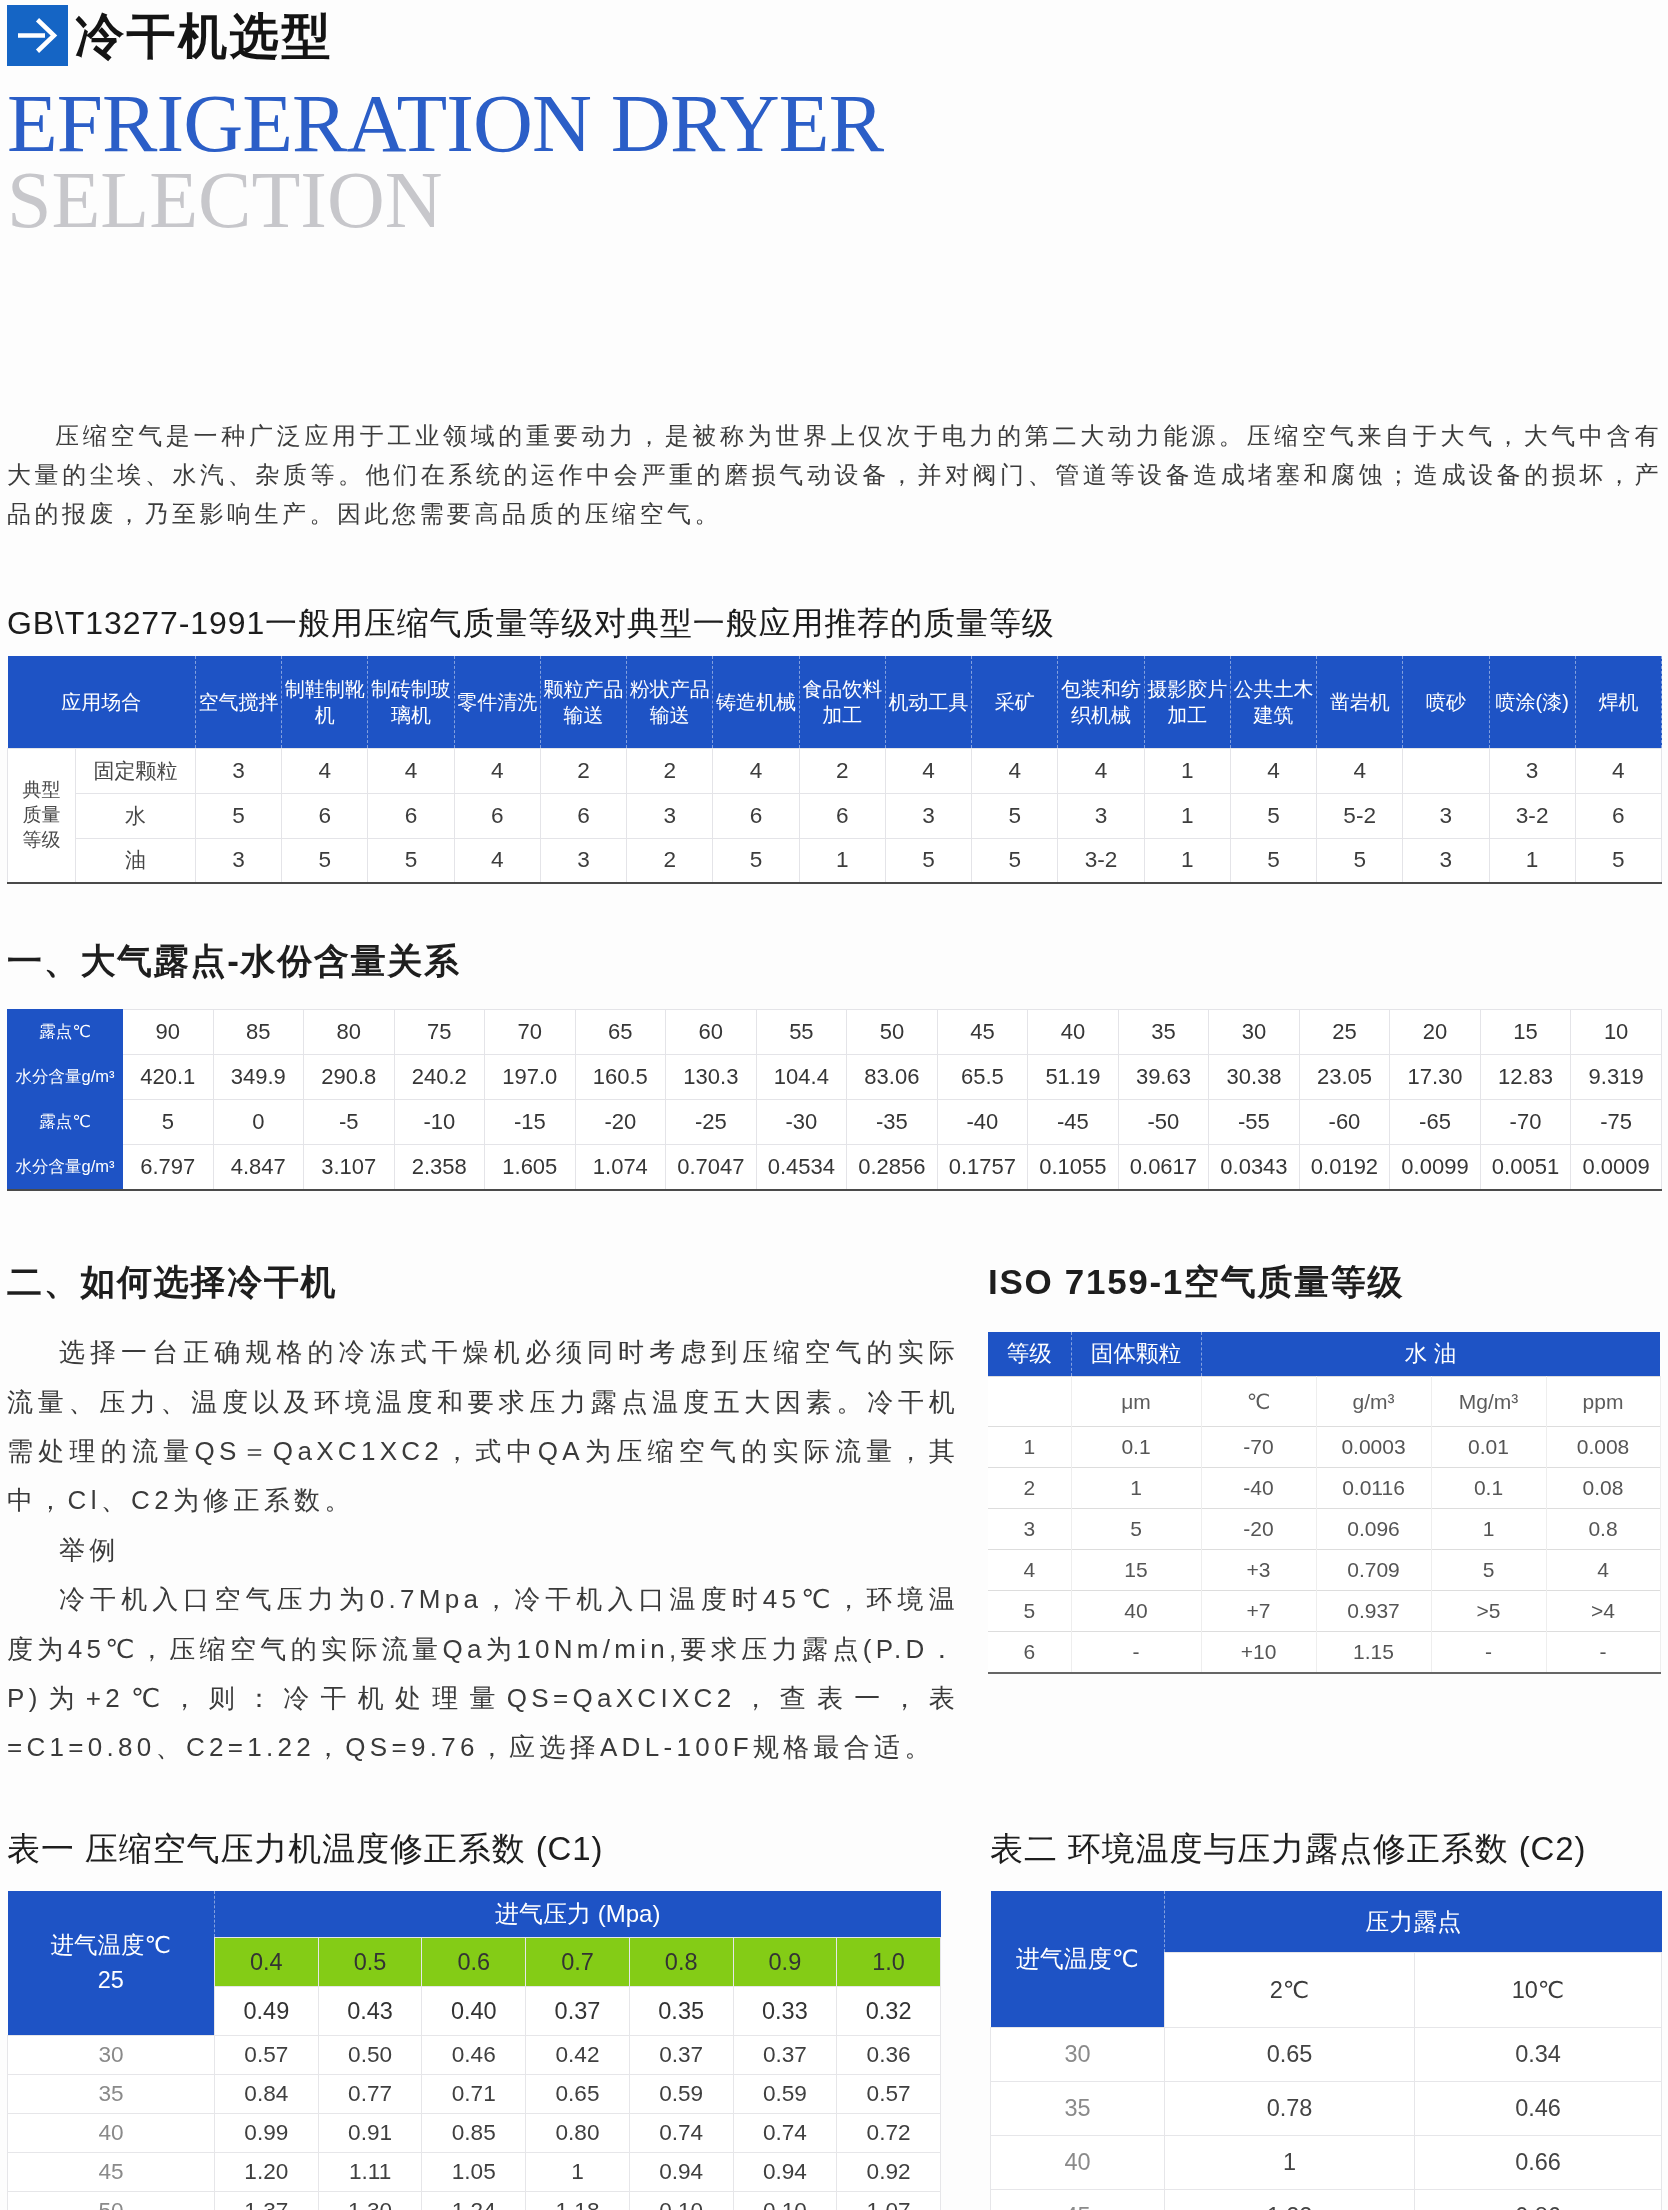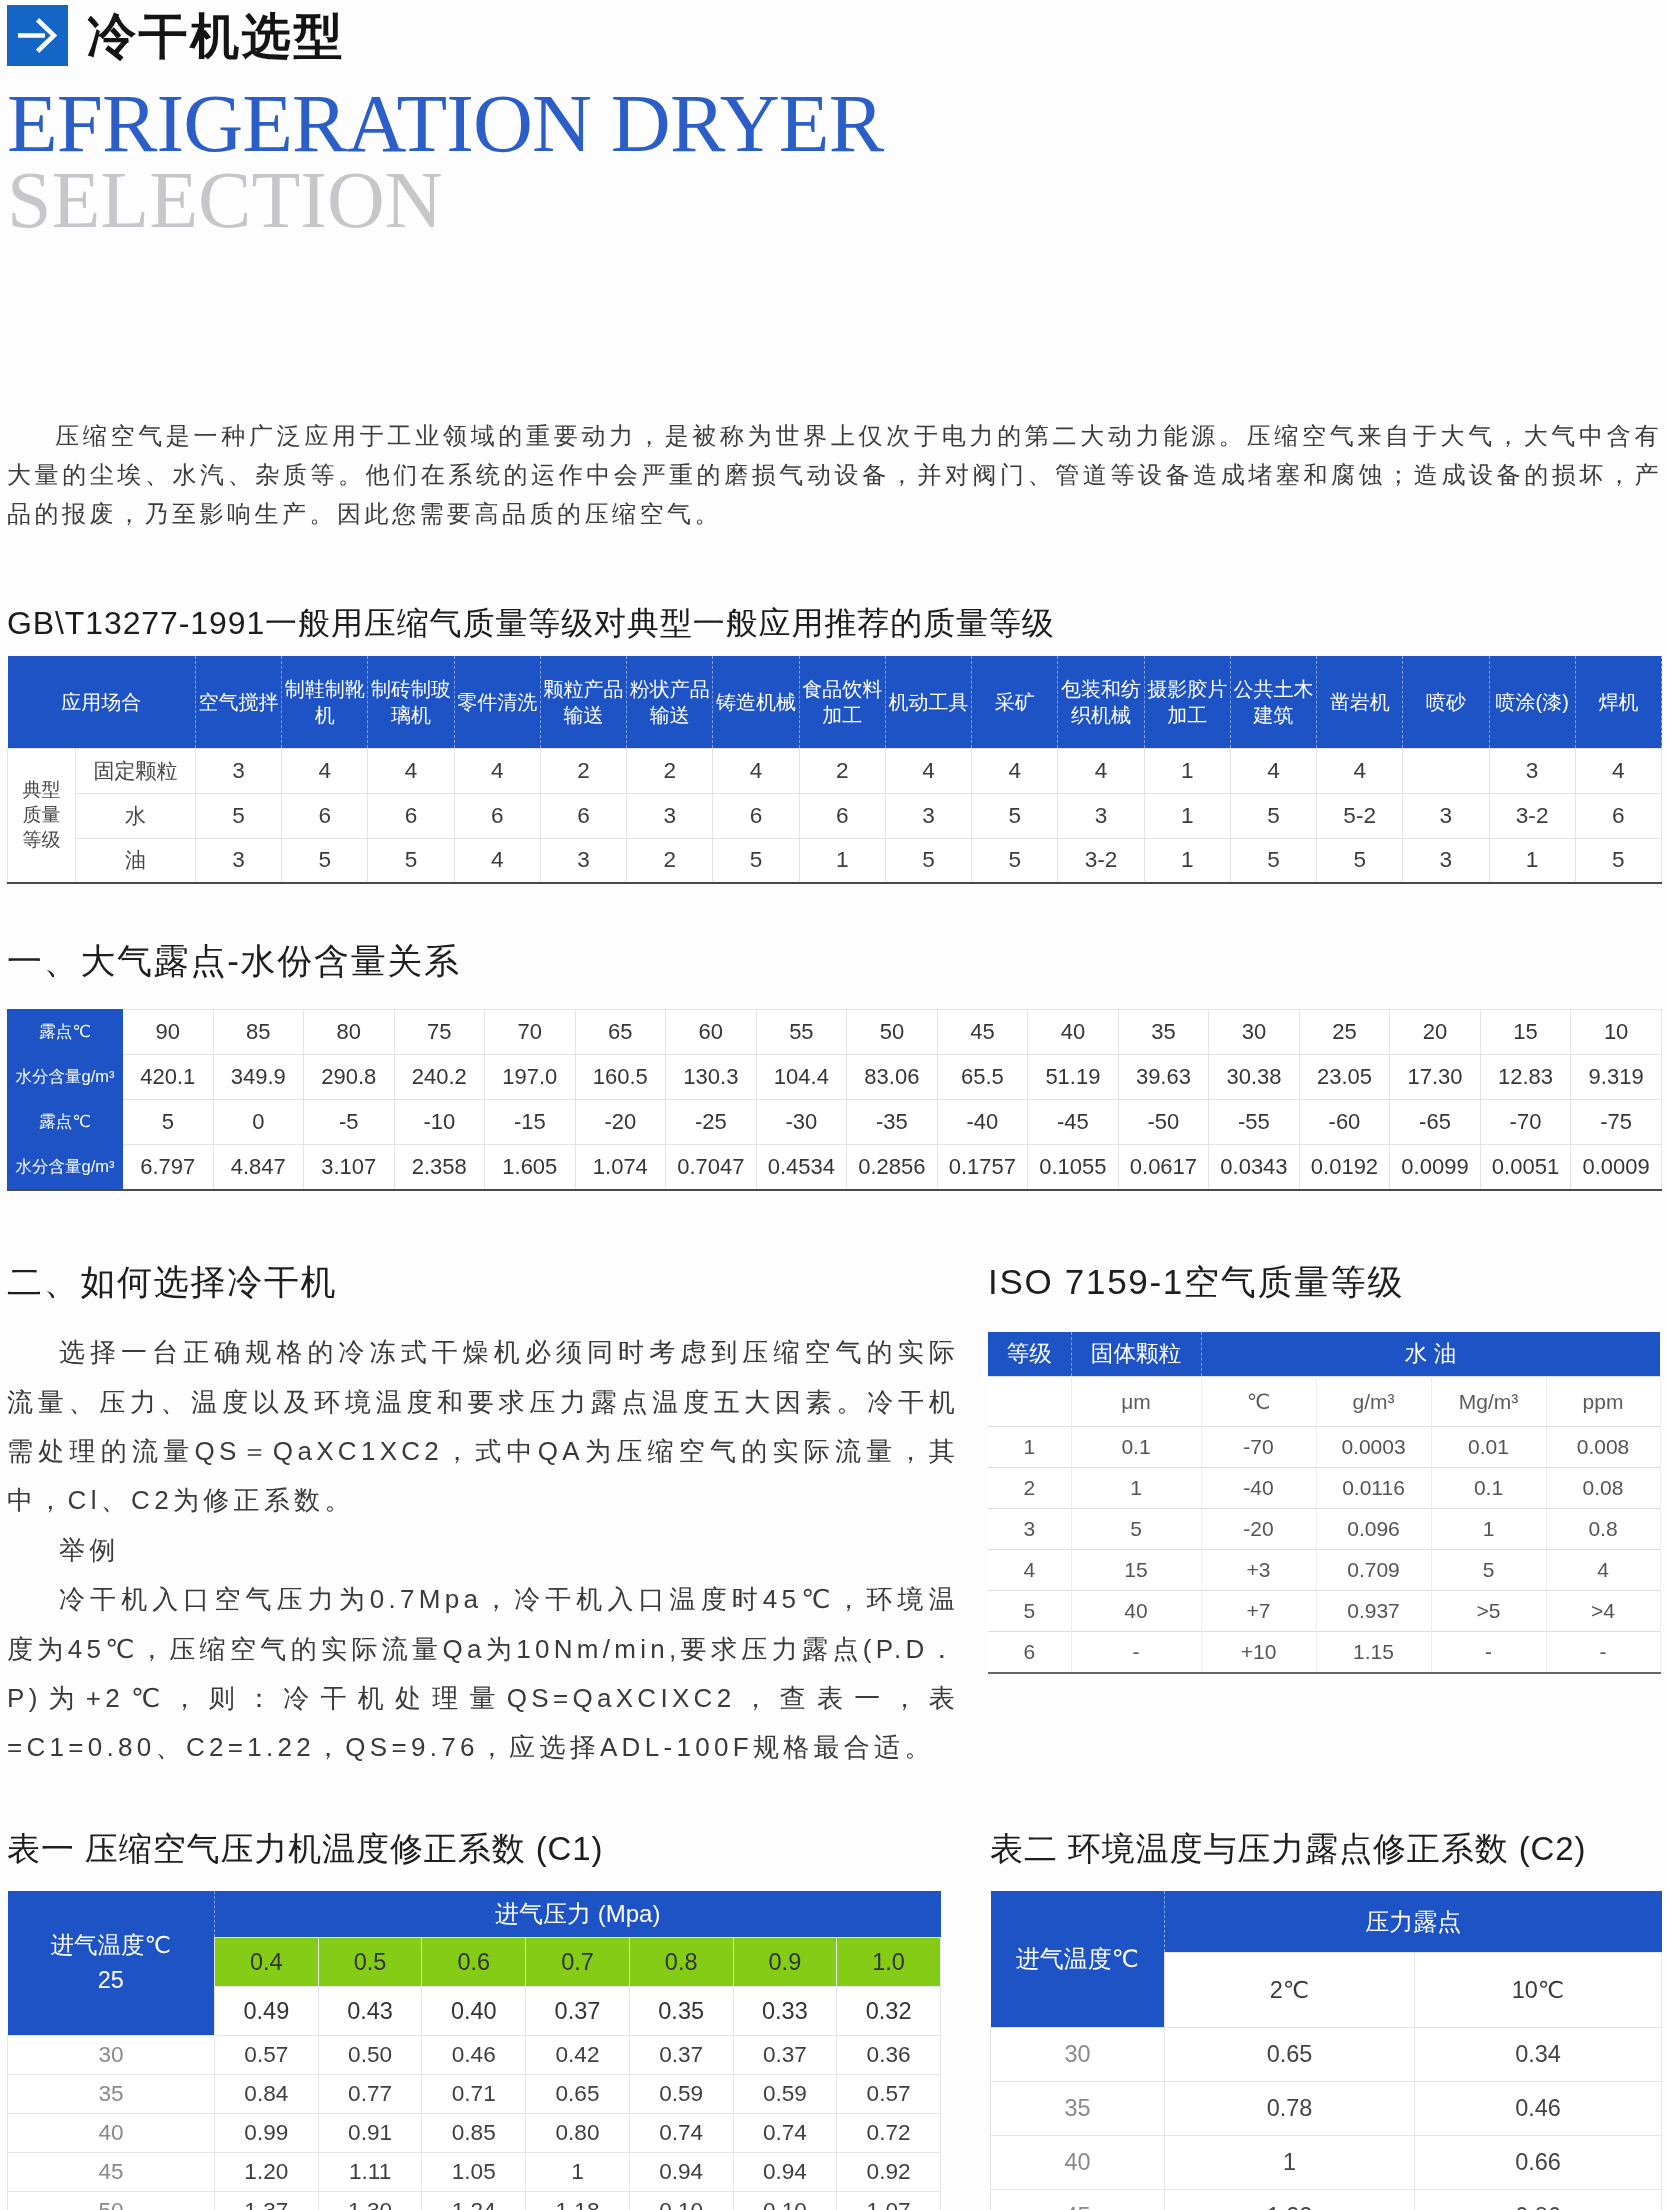--- a/index.html
+++ b/index.html
@@ -5,21 +5,21 @@
   *{margin:0;padding:0;box-sizing:border-box}
   html,body{background:#fdfdfd}
   body{
     width:1669px;height:2211px;overflow:hidden;
     font-family:"Liberation Sans","DejaVu Sans",sans-serif;
     color:#333;
   }
   .page{padding:5.2px 7px 0 7px}
 
   
-  .hdr{display:flex;align-items:flex-start;gap:19px;height:70px}
+  .hdr{display:flex;align-items:flex-start;gap:7px;height:70px}
   .hdr-icon{width:61px;height:61px;background:#1565c5;display:flex;align-items:center;justify-content:center;flex:0 0 auto}
   .hdr-title{font-size:49px;font-weight:600;color:#141414;letter-spacing:2.6px;line-height:63px}
   .en1{font-family:"Liberation Serif","DejaVu Serif",serif;font-size:83px;line-height:1.0;color:#2b5ec7;letter-spacing:-0.9px;margin-top:7px;white-space:nowrap}
   .en2{font-family:"Liberation Serif","DejaVu Serif",serif;font-size:80px;line-height:.95;color:#c7c7cb;margin-top:-3.5px;white-space:nowrap}
 
   
   .intro{margin-top:178px;font-size:24px;line-height:1.64;letter-spacing:3.5px;color:#3c3c3c;text-indent:2em;text-align:justify}
 
   
   table{border-collapse:collapse;table-layout:fixed}
@@ -28,21 +28,21 @@
 
   
   .gb-title{margin-top:68px;font-size:32px;font-weight:500;color:#1c1c1c;letter-spacing:0.9px}
   table.gb{width:1655px;margin-top:10.4px;border-bottom:2.6px solid #4a4a4a}
   .gb thead th{background:#1e53c5;color:#fff;font-size:20px;font-weight:500;height:92px;line-height:1.32;padding:3.5px 2.6px;border-right:0.9px dashed rgba(255,255,255,.45)}
   .gb tbody td{height:45px;font-size:22.6px;color:#3d3d3d;border:0.9px solid #e4e4e8;background:#fff}
   .gb td.group{font-size:19px;color:#4a4a4a;line-height:1.3;padding:0 5.2px}
   .gb td.rowlab{font-size:21px;color:#474747}
 
   
-  .sec-title{font-size:35px;font-weight:400;color:#1e1e1e;letter-spacing:1.7px}
+  .sec-title{font-size:35px;font-weight:700;color:#1e1e1e;letter-spacing:1.7px}
   .sec1-title{margin-top:54px}
 
   
   table.dew{width:1655px;margin-top:24px;border-top:1.7px solid #9a9aa0;border-bottom:2.6px solid #4a4a4a}
   .dew td{height:45px;border:0.9px solid #e4e4e8;background:#fff;font-size:22px;color:#363636}
   .dew td.dewlab{background:#1e53c5;color:#fff;font-size:16.5px;font-weight:500;border:0.9px solid #1e53c5}
 
   
   .cols{display:flex;justify-content:space-between;margin-top:68px}
   .col-left{width:952px}

